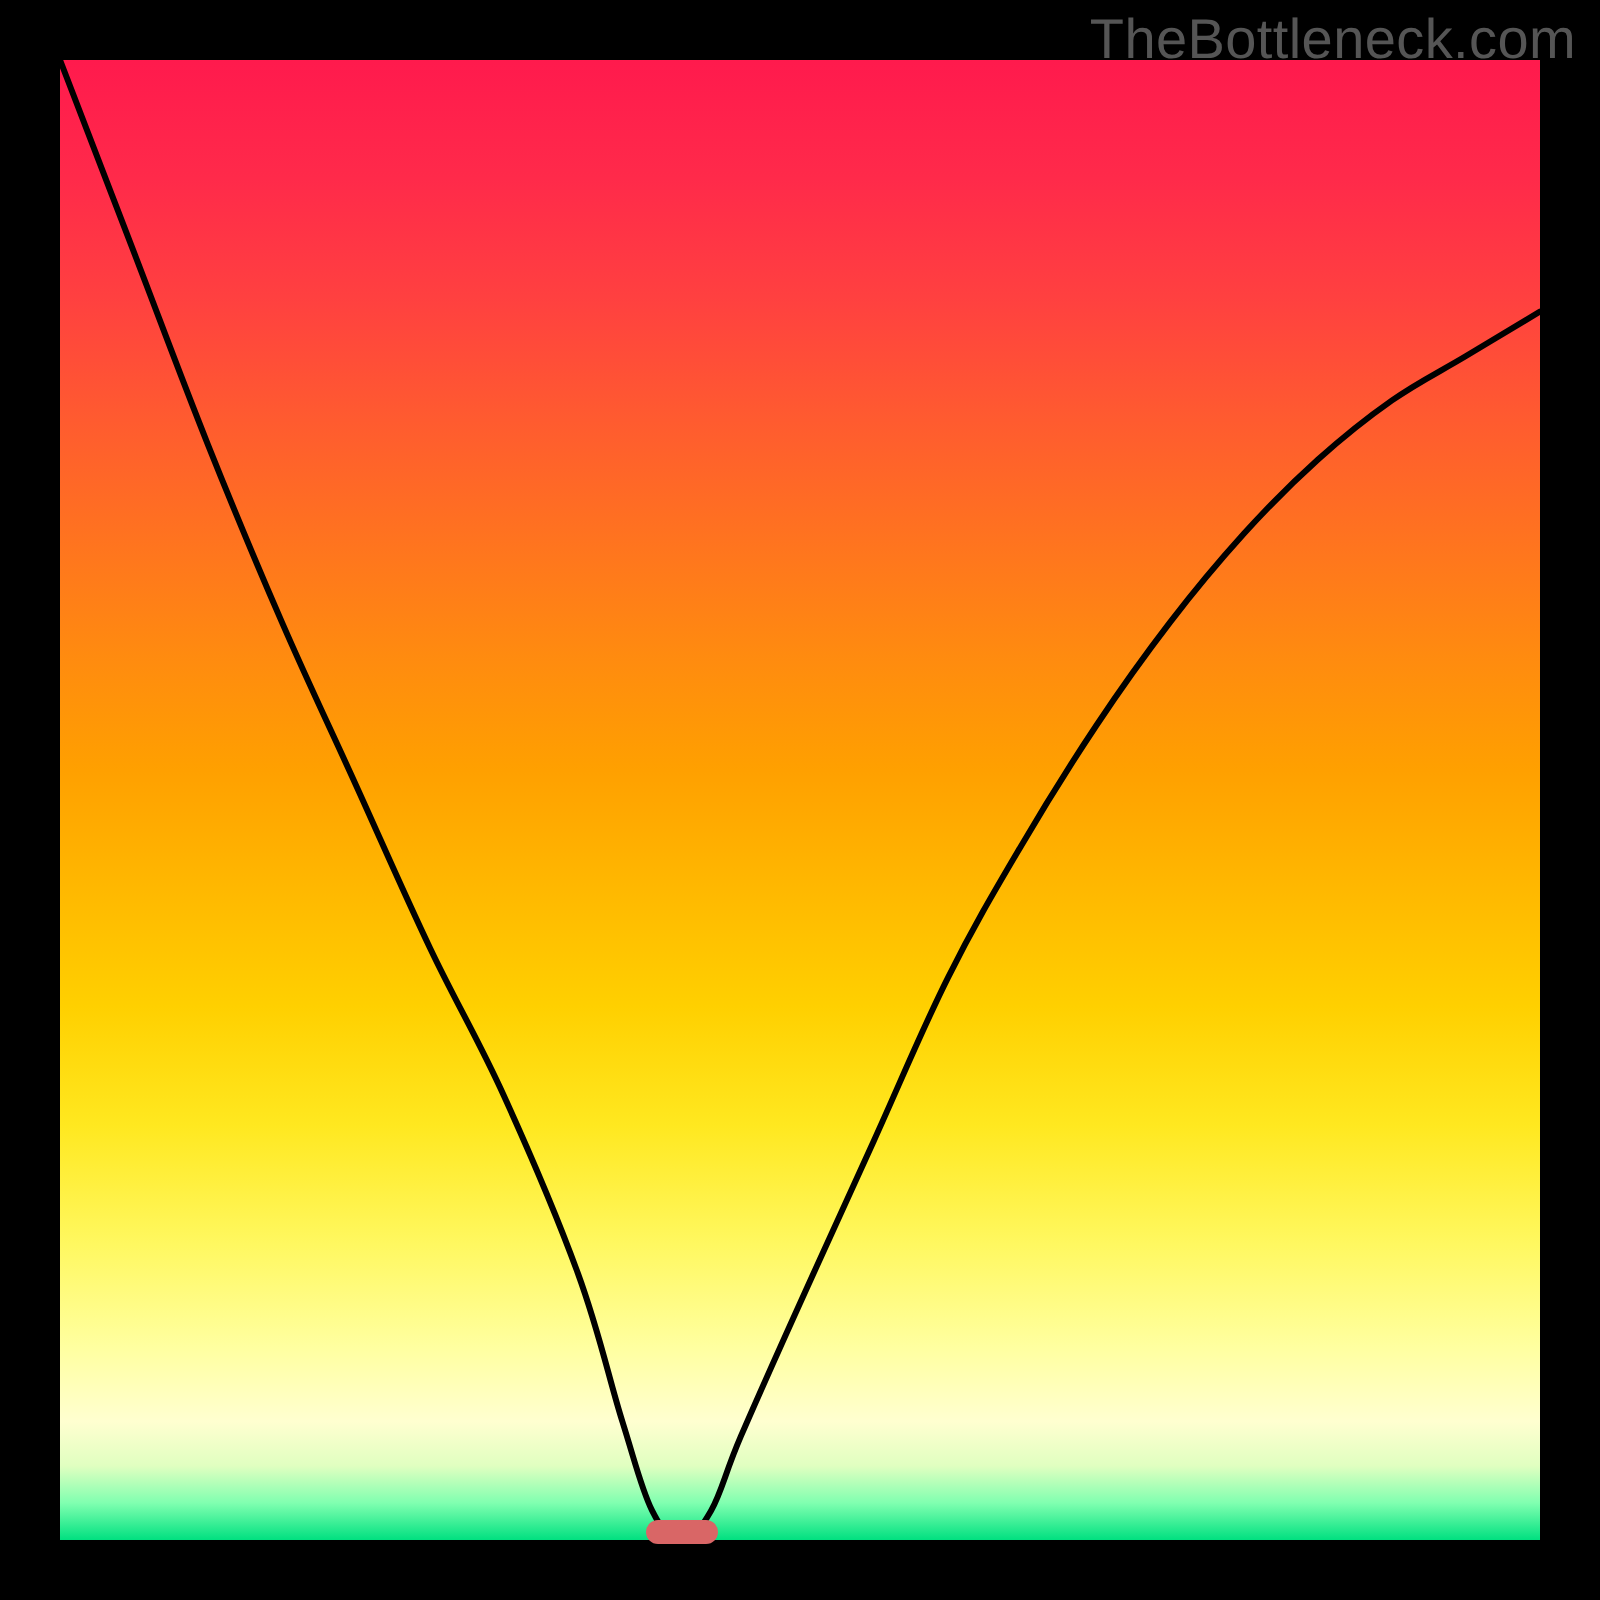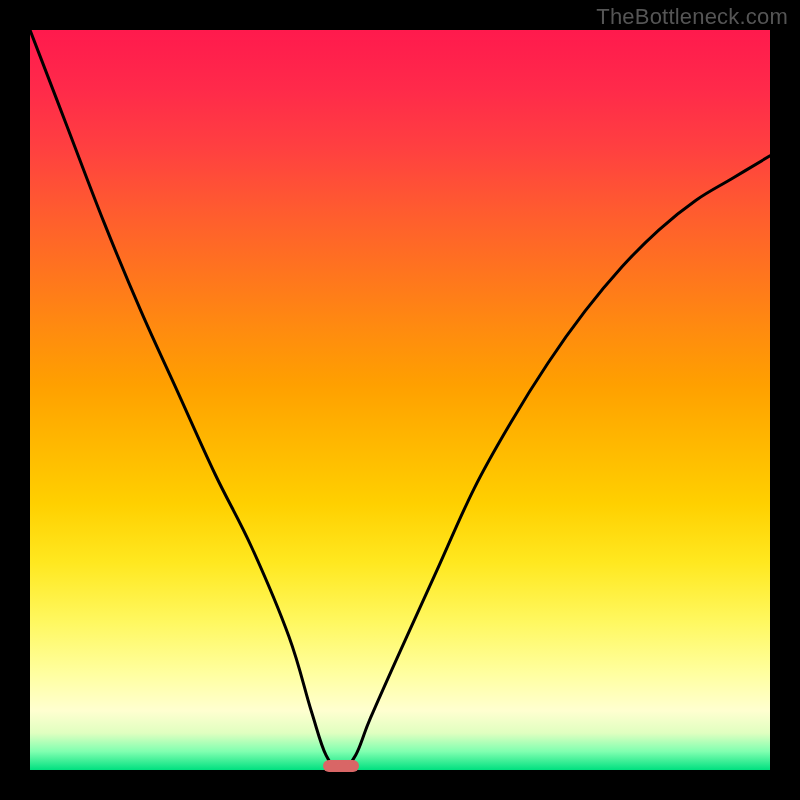--- a/index.html
+++ b/index.html
@@ -40,21 +40,21 @@
       #e0ffc0 95%,
       #80ffb0 97.5%,
       #00e080 100%
     );
   }
   .watermark {
     position: absolute;
     top: 4px;
     right: 12px;
     color: #555555;
-    font-size: 22px;
+    font-size: 28px;
     letter-spacing: 0.2px;
     font-weight: 500;
     user-select: none;
   }
   .curve-svg {
     position: absolute;
     left: 0;
     top: 0;
     width: 740px;
     height: 740px;

